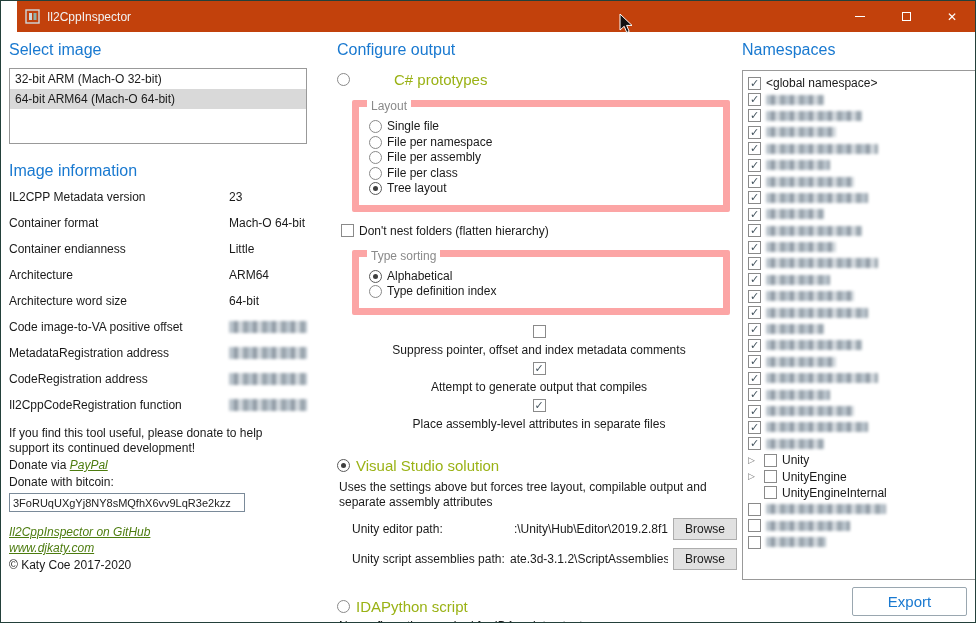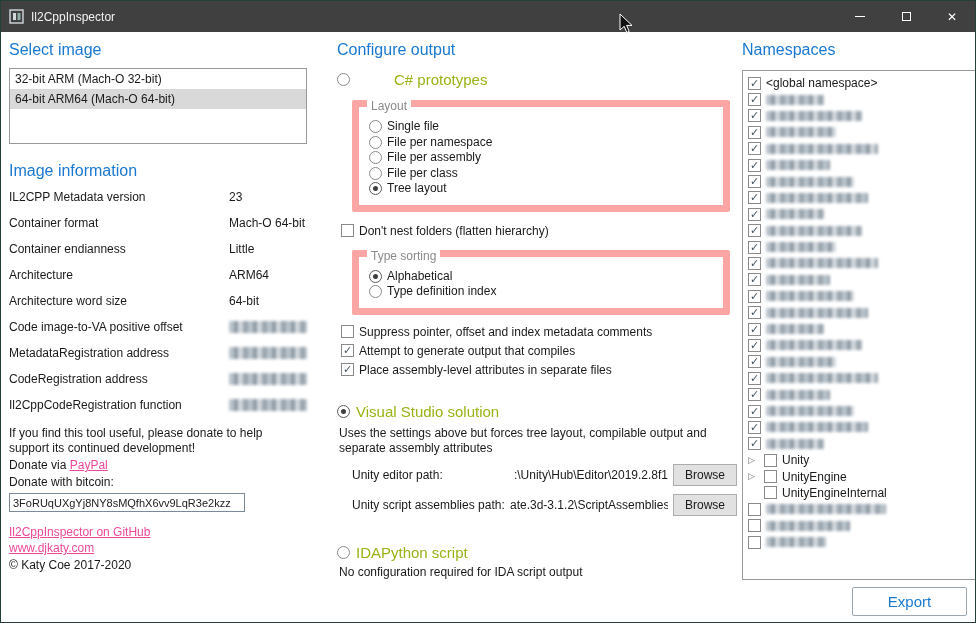--- a/index.html
+++ b/index.html
@@ -3,22 +3,22 @@
 <meta charset="utf-8">
 <style>
   * { margin:0; padding:0; box-sizing:border-box; }
   html,body { background:#777; }
   body { font-family:"Liberation Sans", sans-serif; }
   .window {
     position:relative; width:976px; height:623px; background:#fff;
     border:1px solid #23403a; overflow:hidden; font-size:12px; color:#1a1a1a;
   }
   
-  .titlebar { position:absolute; left:0; top:0; right:0; height:31px;
-    background:#404040; display:flex; align-items:center; color:#fff; }
+  .titlebar { position:absolute; left:16px; top:0; right:0; height:31px;
+    background:#c2410c; display:flex; align-items:center; color:#fff; }
   .app-icon { width:15px; height:15px; margin-left:8px; display:inline-block; }
   .title-text { margin-left:7px; font-size:12px; color:#f2f2f2; }
   .win-controls { margin-left:auto; display:flex; height:31px; }
   .win-btn { width:46px; height:31px; display:flex; align-items:center; justify-content:center; color:#fff; }
   .min-bar { width:10px; height:1px; background:#fff; display:block; }
   .max-box { width:9px; height:9px; border:1px solid #fff; display:block; }
   .close-glyph { font-size:12px; }
   
   .h-blue { color:#1979d0; font-size:16px; font-weight:400; }
   .h-green { color:#9ab215; font-size:15px; font-weight:400; }
@@ -41,40 +41,40 @@
   .col-left { position:absolute; left:8px; top:40px; width:298px; }
   .listbox { margin-top:9px; border:1px solid #999; height:76px; overflow:hidden; background:#fff; }
   .li-row { padding:2px 5px; line-height:16px; }
   .li-row.on { background:#d9d9d9; }
   .h-info { margin-top:18px; }
   .info-rows { margin-top:10px; }
   .info-row { display:flex; height:26px; align-items:flex-start; }
   .info-label { width:220px; flex:none; }
   .donate-text { margin-top:2px; line-height:15px; width:296px; }
   .donate-line { margin-top:2px; line-height:15px; }
-  a.link { color:#ec4899; text-decoration:underline; cursor:pointer; }
+  a.link { color:#4d7c0f; text-decoration:underline; cursor:pointer;font-style:italic; }
   .btc-input { margin-top:3px; width:236px; height:19px; border:1px solid #7a8a99;
     font-family:"Liberation Sans", sans-serif; font-size:11px; padding:1px 3px; color:#222; }
   .foot-links { margin-top:12px; line-height:16px; }
   .copyright { margin-top:1px; line-height:16px; }
   .big-btn { position:absolute; height:29px; background:#fff; border:1px solid #9aa7b0;
     border-radius:2px; color:#1979d0; font-size:15px; font-family:"Liberation Sans", sans-serif;
     display:flex; align-items:center; justify-content:center; cursor:pointer; }
   .back-btn { left:8px; top:586px; width:118px; }
   .export-btn { left:851px; top:586px; width:115px; }
   
   .col-mid { position:absolute; left:336px; top:40px; width:400px; }
   .mode-row { display:flex; align-items:center; gap:6px; }
   .mode-row.first { margin-top:12px;gap:44px; }
   .groupbox { position:relative; margin-left:15px; margin-top:12px; width:378px;
     border:7px solid #fca5a5; border-radius:2px; padding:12px 10px 8px 10px; }
   .gb-label { position:absolute; top:-8px; left:8px; background:#fff; padding:0 4px; color:#8a8a8a; }
   .gb-opts .opt-row { line-height:15.5px; height:15.5px; }
   .mid-cb { margin-left:4px; margin-top:12px; }
-  .cb-stack .opt-row { margin-top:5px; }
+  .cb-stack .opt-row { margin-top:5px;flex-direction:column; }
   .desc { margin-left:2px; margin-top:6px; line-height:15px; width:392px; }
   .path-row { display:flex; align-items:center; margin-left:15px; margin-top:8px; height:22px; }
   .path-label { width:158px; flex:none; }
   .path-value { flex:1; text-align:right; white-space:nowrap; overflow:hidden; margin-right:5px; }
   .browse-btn { width:64px; height:22px; background:#e1e1e1; border:1px solid #adadad;
     font-family:"Liberation Sans", sans-serif; font-size:12px; color:#1a1a1a; cursor:pointer; }
   .sect-gap { margin-top:26px; }
   
   .col-right { position:absolute; left:741px; top:40px; width:266px; }
   .ns-list { margin-top:11px; border:1px solid #999; height:510px; overflow:hidden; padding:4px 2px; background:#fff; }

